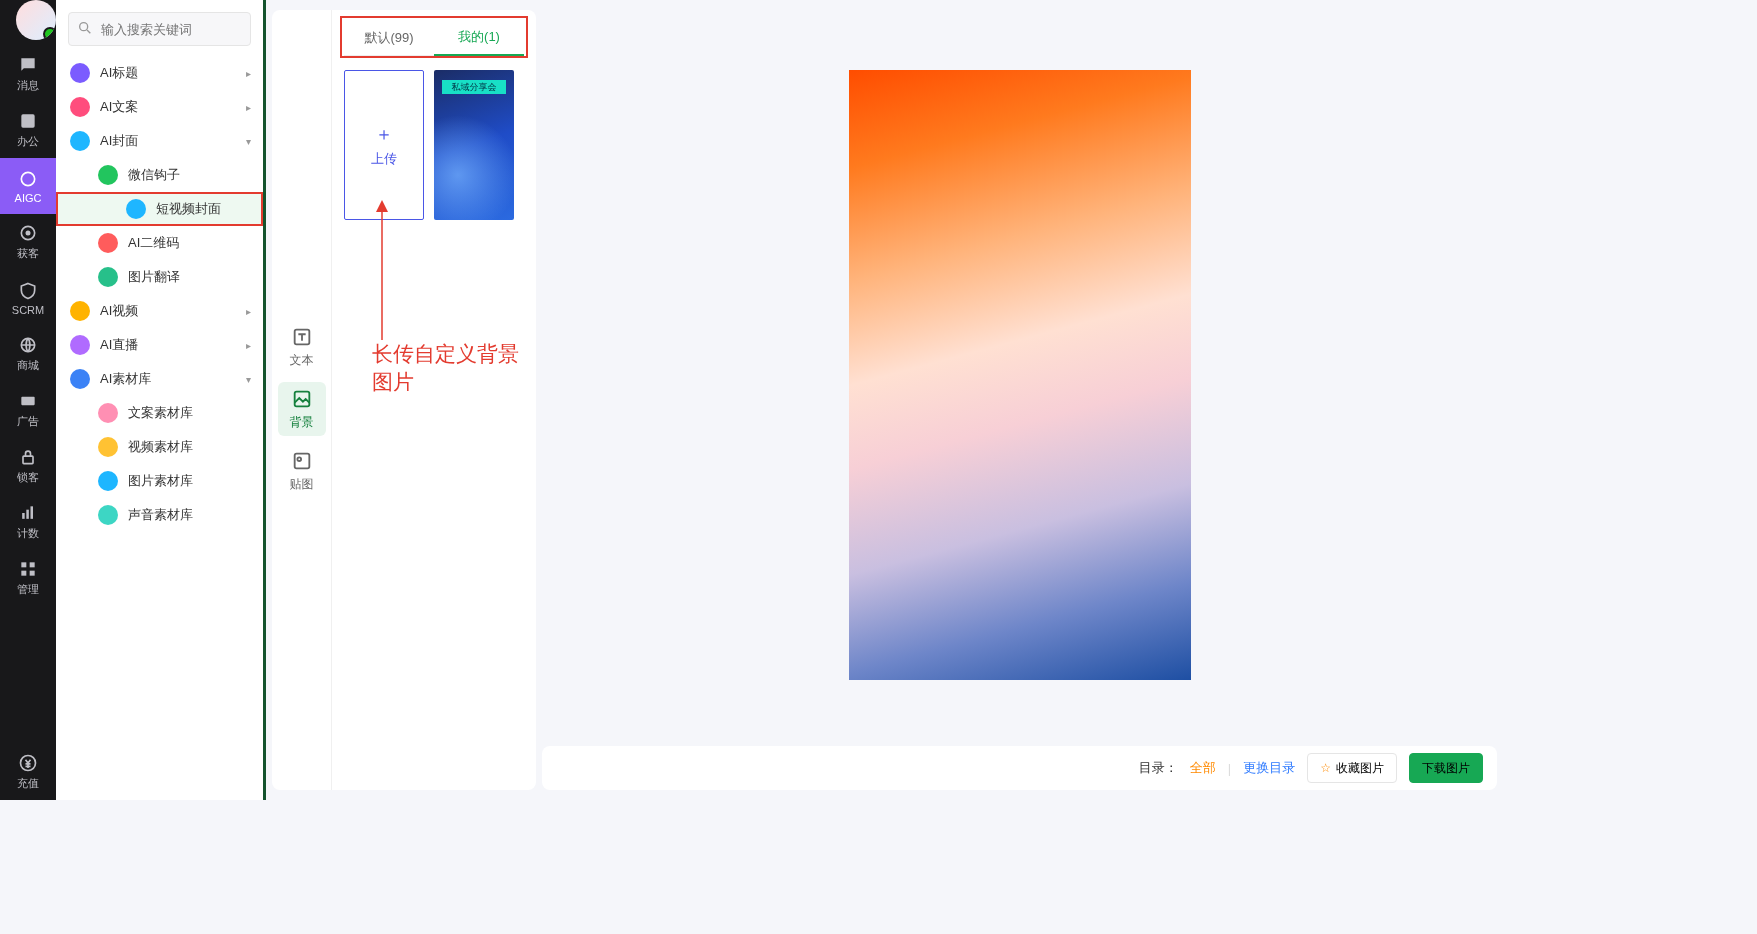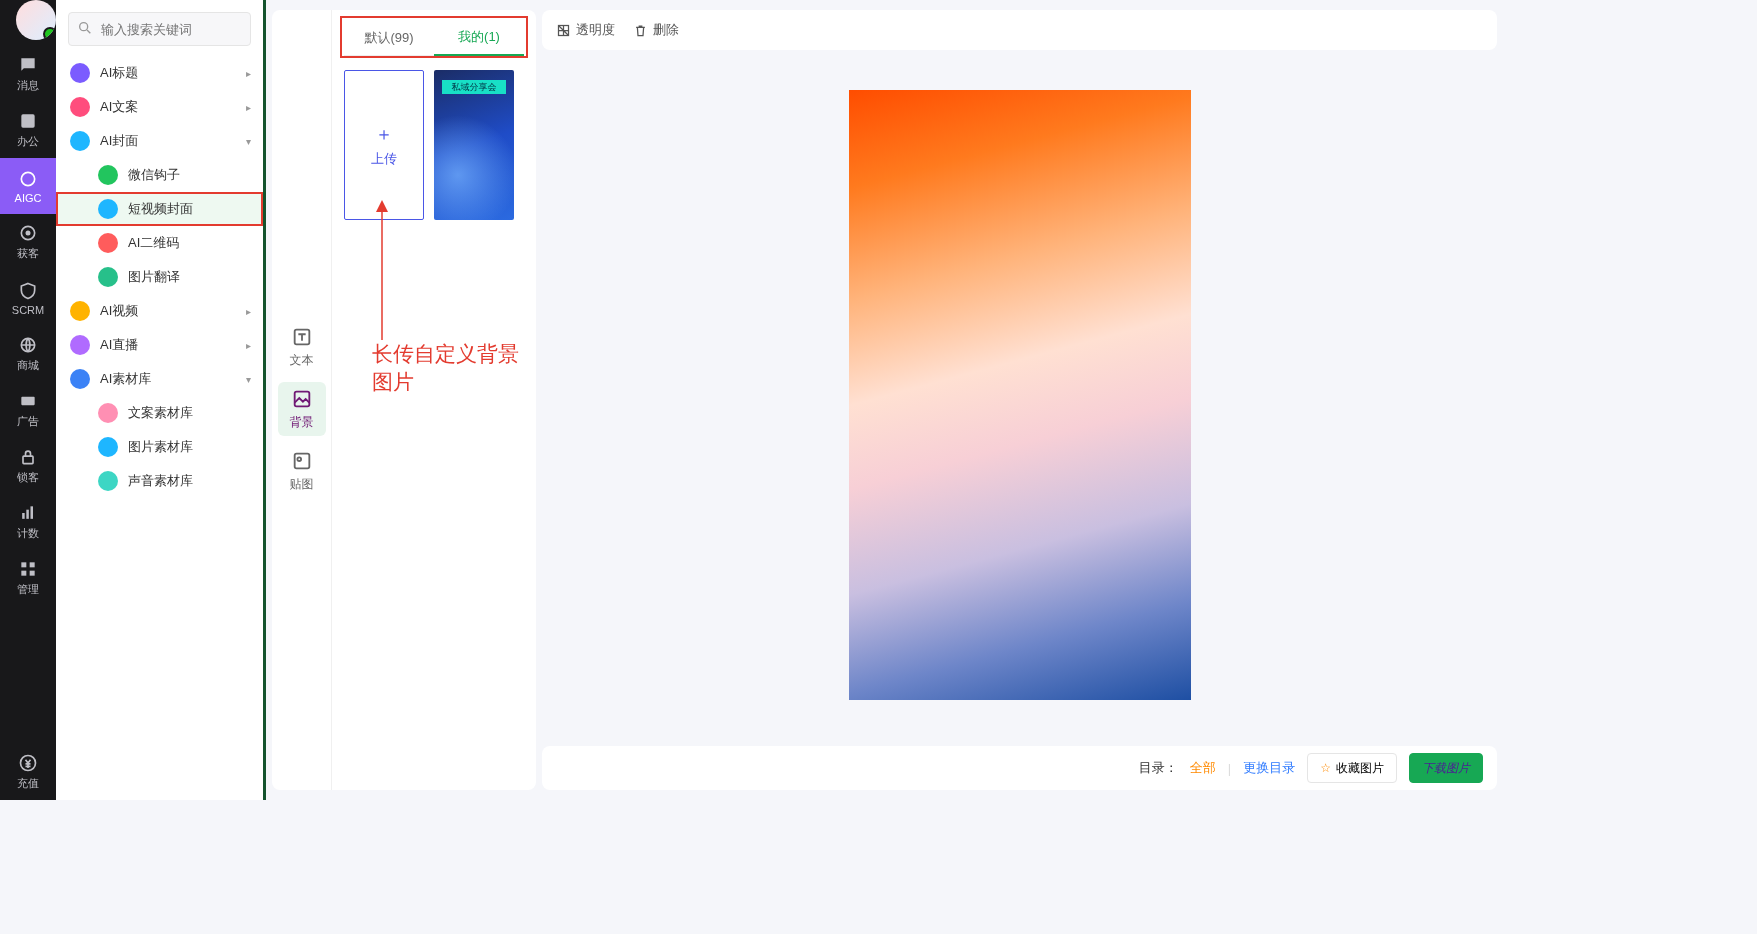--- a/index.html
+++ b/index.html
@@ -19,27 +19,27 @@
 
 .sidebar { width: 210px; background: #fff; border-right: 3px solid #14532d; display: flex; flex-direction: column; }
 .search { margin: 12px 12px 10px; position: relative; }
 .search input { width: 100%; height: 34px; border: 1px solid #e5e5e5; border-radius: 4px; padding: 0 10px 0 32px; font-size: 13px; background:#f7f7f9;}
 .search .sicon { position: absolute; left: 9px; top: 8px; color:#999; }
 .menu { flex:1; overflow:auto; }
 .mi { display:flex; align-items:center; height:34px; padding:0 14px; cursor:pointer; gap:10px; position:relative;}
 .mi.child{padding-left:42px;}
 .mi .dot{width:20px;height:20px;border-radius:50%;display:flex;align-items:center;justify-content:center;color:#fff;font-size:11px;flex-shrink:0;}
 .mi .arrow{position:absolute;right:12px;color:#999;font-size:10px;}
-.mi.sel{background:#eef9f1;}
+.mi.sel{background:#eef9f1;justify-content:center;}
 .mi.sel-box{outline:2px solid #e33b2f;outline-offset:-2px;}
 
 
 .tools { width: 60px; background:#fff; display:flex; flex-direction:column; align-items:center; padding-top:18px; gap:8px; border-right:1px solid #f0f0f0; margin:10px 0 10px 6px; border-radius:8px 0 0 8px;justify-content:center;}
 .tool { width:48px; height:54px; display:flex; flex-direction:column; align-items:center; justify-content:center; gap:4px; border-radius:6px; cursor:pointer; color:#666;}
-.tool.active{background:#e8f5ed;color:#701a75;}
+.tool.active{background:#e8f5ed;color:#15803d;}
 .tool svg{width:22px;height:22px;}
 .tool-label{font-size:12px;}
 
 
 .assets { width:204px; background:#fff; margin:10px 6px 10px 0; border-radius:0 8px 8px 0; padding:10px 12px; position:relative;}
 .tabs{display:flex;gap:0;border-bottom:1px solid #eee;height:36px;align-items:flex-end;}
 .tab{flex:1;text-align:center;padding-bottom:8px;cursor:pointer;color:#666;font-size:13px;}
 .tab.active{color:#17a854;border-bottom:2px solid #17a854;margin-bottom:-1px;}
 .tab-box{outline:2px solid #e33b2f;outline-offset:0;padding:2px 2px 0;margin:-2px -2px 0;}
 .grid{display:flex;gap:10px;margin-top:14px;}
@@ -58,21 +58,21 @@
 .artboard{width:342px;height:610px;background:linear-gradient(165deg,#ff4d00 0%,#ff7a1e 14%,#ffb37a 30%,#ffe0d2 45%,#f7cfd6 57%,#c9bfe0 72%,#6e86c9 86%,#1e4fa3 100%);}
 
 
 .footer{height:44px;background:#fff;border-radius:8px;display:flex;align-items:center;justify-content:flex-end;padding:0 14px;gap:12px;font-size:13px;margin-top:6px;}
 .footer .lbl{color:#333;font-weight:500;}
 .footer .all{color:#ff8a00;}
 .footer .chg{color:#2f7bff;cursor:pointer;}
 .footer .sep{color:#ddd;}
 .btn{height:30px;padding:0 12px;border-radius:4px;border:1px solid #e5e5e5;background:#fff;cursor:pointer;display:flex;align-items:center;gap:5px;font-size:12px;}
 .btn .star{color:#ff8a00;}
-.btn.primary{background:#17a854;border-color:#17a854;color:#4c1d95;font-style:italic;}
+.btn.primary{background:#17a854;border-color:#17a854;color:#000000;}
 
 
 .arrow-svg{position:absolute;left:30px;top:190px;pointer-events:none;}
 </style>
 </head>
 <body>
 
 <div class="app">
 
   <div class="rail">
@@ -206,20 +206,24 @@
           <span class="arrow">▸</span>
         </div>
         <div class="mi">
           <span class="dot" style="background:#3b82f6"></span>
           <span>AI素材库</span>
           <span class="arrow">▾</span>
         </div>
         <div class="mi child">
           <span class="dot" style="background:#ff8fb3"></span>
           <span>文案素材库</span>
+        </div>
+        <div class="mi child">
+          <span class="dot" style="background:#ffc233"></span>
+          <span>视频素材库</span>
         </div>
         <div class="mi child">
           <span class="dot" style="background:#1eb6ff"></span>
           <span>图片素材库</span>
         </div>
         <div class="mi child">
           <span class="dot" style="background:#3dd6c4"></span>
           <span>声音素材库</span>
         </div>
       </div>
@@ -270,35 +274,20 @@
           <marker id="ah" markerWidth="8" markerHeight="8" refX="4" refY="4" orient="auto">
             <path d="M0 0L8 4L0 8z" fill="#e33b2f"></path>
           </marker>
         </defs>
         <line x1="20" y1="140" x2="20" y2="6" stroke="#e33b2f" stroke-width="1.5" marker-end="url(#ah)"></line>
       </svg>
     <div class="annot">长传自定义背景图片</div>
   </div>
 
   <div class="canvas-wrap">
-    <div class="topbar">
-      <div class="tb-item">
-          <svg width="15" height="15" viewBox="0 0 24 24" fill="none" stroke="currentColor" stroke-width="2">
-            <rect x="4" y="4" width="16" height="16"></rect>
-            <path d="M4 4l16 16M12 4v16M4 12h16"></path>
-          </svg>
-          <span>透明度</span>
-        </div>
-      <div class="tb-item">
-          <svg width="15" height="15" viewBox="0 0 24 24" fill="none" stroke="currentColor" stroke-width="2">
-            <path d="M5 7h14M10 7V5h4v2M7 7l1 13h8l1-13"></path>
-          </svg>
-          <span>删除</span>
-        </div>
-    </div>
     <div class="stage">
       <div class="artboard"></div>
     </div>
     <div class="footer">
       <span class="lbl">目录：</span>
       <span class="all">全部</span>
       <span class="sep">|</span>
       <span class="chg">更换目录</span>
       <button class="btn">
           <span class="star">☆</span>

